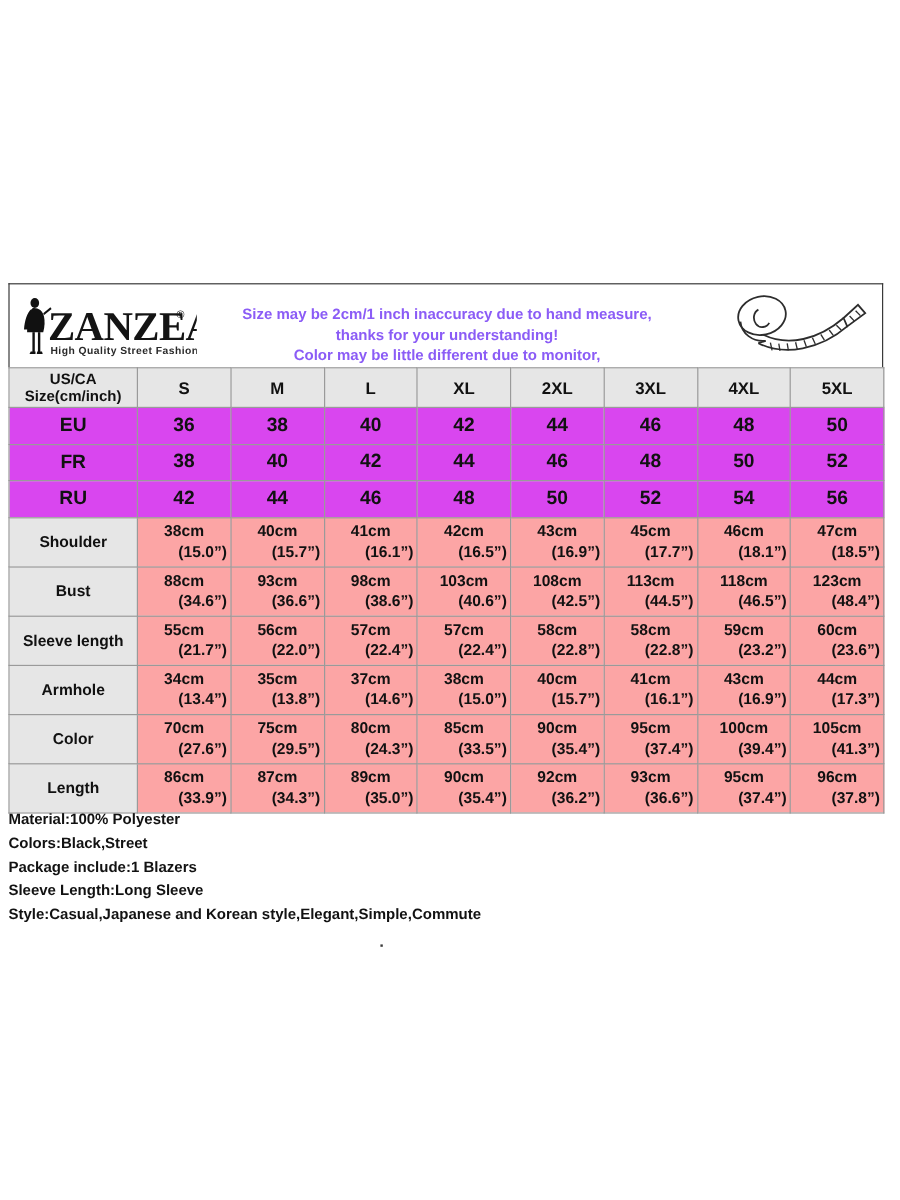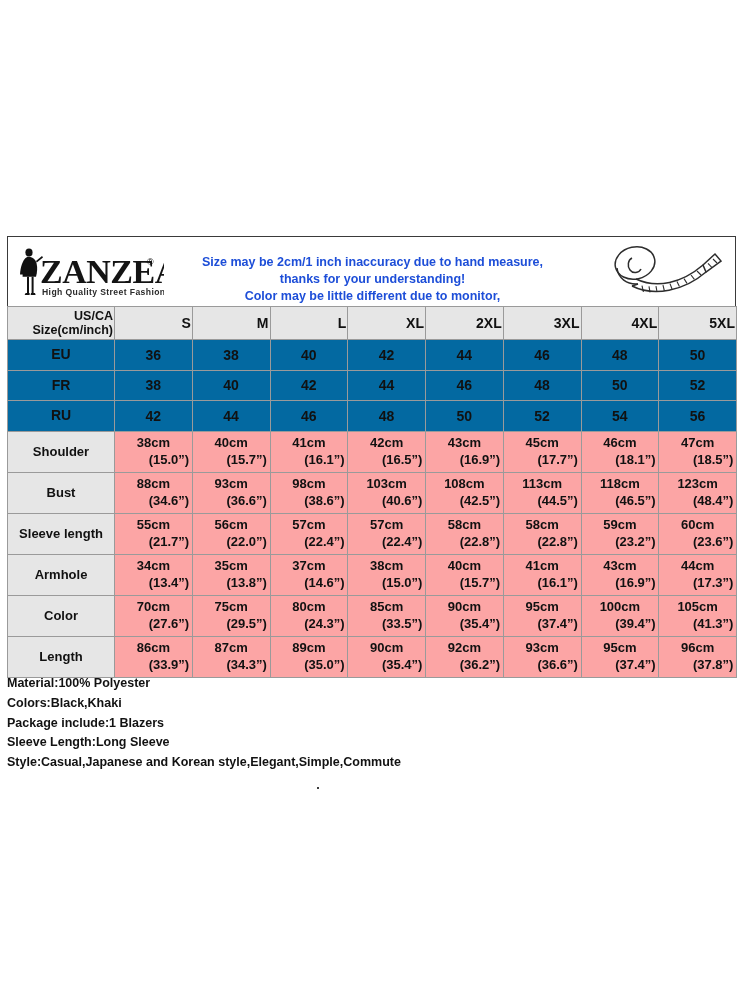--- a/index.html
+++ b/index.html
@@ -47,21 +47,21 @@
     height: 58px;
   }
   .logo-svg { display: block; }
 
   .notice {
     flex: 1 1 auto;
     text-align: center;
     font-size: 12.5px;
     line-height: 1.38;
     font-weight: 600;
-    color: #1d4ed8;
+    color: #8b5cf6;
     padding-right: 18px;
     margin-top: 16px;
   }
   .notice div { white-space: nowrap; }
 
   .tape-box {
     width: 140px;
     flex: 0 0 140px;
     display: flex;
     align-items: center;
@@ -85,24 +85,24 @@
   col.c-label { width: 107px; }
   col.c-size  { width: 77.75px; }
 
   td.rowlabel {
     background: #e6e6e6;
     font-size: 13px;
     line-height: 1.2;
   }
   td.rowlabel.two-line { font-size: 12.5px; }
 
-  tr.head td { background: #e6e6e6; height: 30px; font-size: 14px; text-align: right; }
+  tr.head td { background: #e6e6e6; height: 30px; font-size: 14px; }
   tr.head td.rowlabel { line-height: 1.15; }
 
-  tr.num td { background: #0369a1; height: 27.5px; font-size: 14px; }
+  tr.num td { background: #d946ef; height: 27.5px; font-size: 16px; }
 
   tr.meas td { background: #fca5a5; height: 38px; font-size: 13px; }
   tr.meas td.rowlabel { background: #e6e6e6; }
   .cm { display: block; line-height: 1.25; }
   .inch { display: block; line-height: 1.25; margin-left: 31px; }
 
   
   .footer {
     position: absolute;
     left: 7px;
@@ -466,19 +466,19 @@
             <span class="inch">(37.8”)</span>
           </td>
       </tr>
 
     </tbody>
   </table>
 </div>
 
 <div class="footer">
   <div>Material:100% Polyester</div>
-  <div>Colors:Black,Khaki</div>
+  <div>Colors:Black,Street</div>
   <div>Package include:1 Blazers</div>
   <div>Sleeve Length:Long Sleeve</div>
   <div>Style:Casual,Japanese and Korean style,Elegant,Simple,Commute</div>
 </div>
 
 <div class="artifact"></div>
 
 </body></html>

